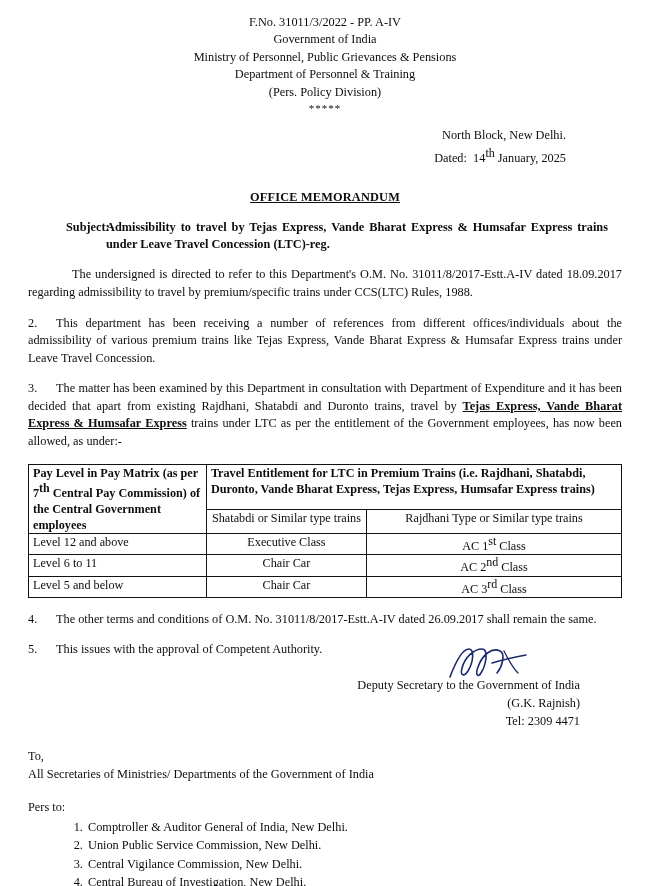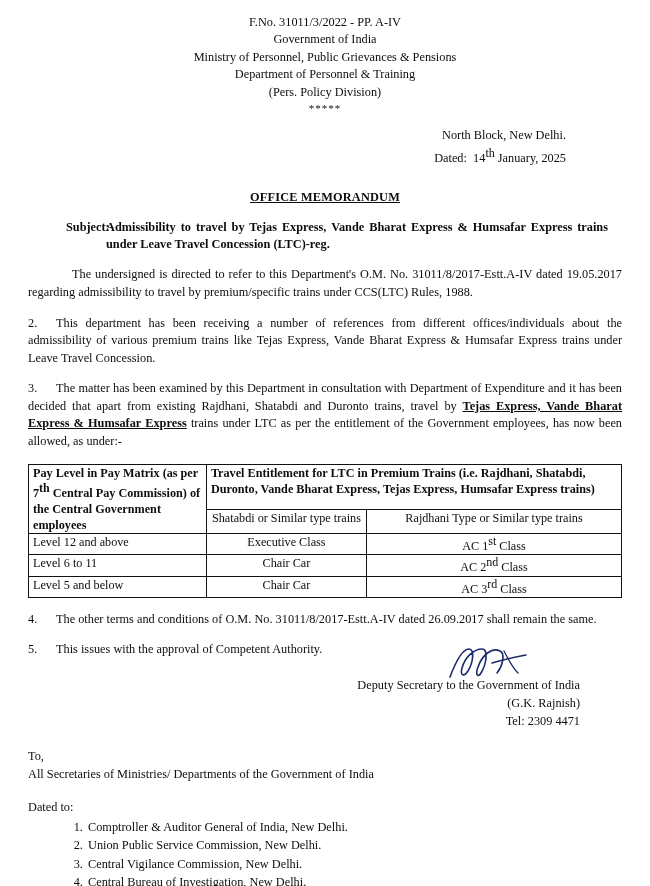--- a/index.html
+++ b/index.html
@@ -151,21 +151,21 @@
     </div>
   </div>
 
   <div class="om-title">OFFICE MEMORANDUM</div>
 
   <div class="subject-row">
     <div class="subject-label">Subject:-</div>
     <div class="subject-text">Admissibility to travel by Tejas Express, Vande Bharat Express &amp; Humsafar Express trains under Leave Travel Concession (LTC)-reg.</div>
   </div>
 
-  <p class="para"><span class="indent"></span><span>The undersigned is directed to refer to this Department's O.M. No. 31011/8/2017-Estt.A-IV dated 19.05.2017 regarding admissibility to travel by premium/specific trains under CCS(LTC) Rules, 1988.</span></p>
+  <p class="para"><span class="indent"></span><span>The undersigned is directed to refer to this Department's O.M. No. 31011/8/2017-Estt.A-IV dated 18.09.2017 regarding admissibility to travel by premium/specific trains under CCS(LTC) Rules, 1988.</span></p>
 
   <p class="para"><span class="num">2.</span><span>This department has been receiving a number of references from different offices/individuals about the admissibility of various premium trains like Tejas Express, Vande Bharat Express &amp; Humsafar Express trains under Leave Travel Concession.</span></p>
 
   <p class="para"><span class="num">3.</span><span>The matter has been examined by this Department in consultation with Department of Expenditure and it has been decided that apart from existing Rajdhani, Shatabdi and Duronto trains, travel by </span><span class="b ul">Tejas Express, Vande Bharat Express &amp; Humsafar Express</span><span> trains under LTC as per the entitlement of the Government employees, has now been allowed, as under:-</span></p>
 
   <table class="ent">
     <tbody>
         <tr>
       <th class="hcell col1" rowspan="2">Pay Level in Pay Matrix (as per 7<sup>th</sup> Central Pay Commission) of the Central Government employees</th>
       <th class="hcell" colspan="2">Travel Entitlement for LTC in Premium Trains (i.e. Rajdhani, Shatabdi, Duronto, Vande Bharat Express, Tejas Express, Humsafar Express trains)</th>
@@ -205,21 +205,21 @@
     <div>Deputy Secretary to the Government of India</div>
     <div>(G.K. Rajnish)</div>
     <div>Tel: 2309 4471</div>
   </div>
 
   <div class="to-block">
     <div>To,</div>
     <div>All Secretaries of Ministries/ Departments of the Government of India</div>
   </div>
 
-  <div class="copy-head">Dated to:</div>
+  <div class="copy-head">Pers to:</div>
   <ol class="copy">
     <li>Comptroller &amp; Auditor General of India, New Delhi.</li>
     <li>Union Public Service Commission, New Delhi.</li>
     <li>Central Vigilance Commission, New Delhi.</li>
     <li>Central Bureau of Investigation, New Delhi.</li>
     <li>Parliament Library, New Delhi.</li>
 
   </ol>
 
 </div>

